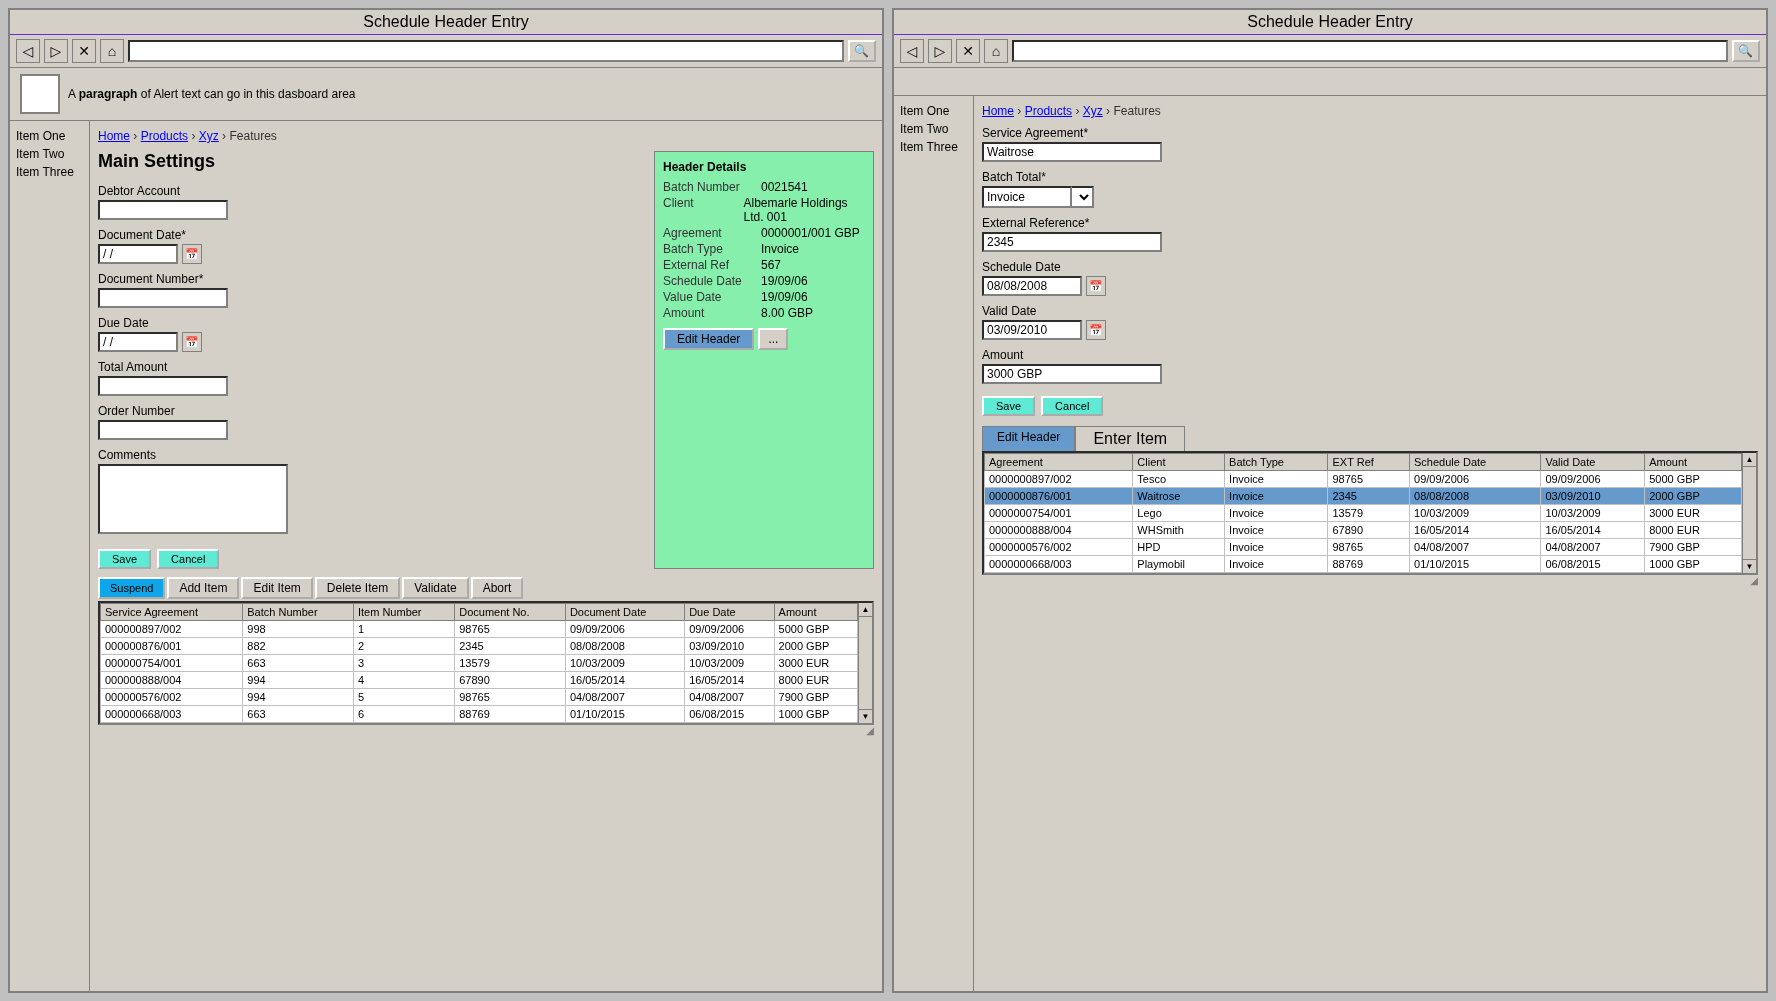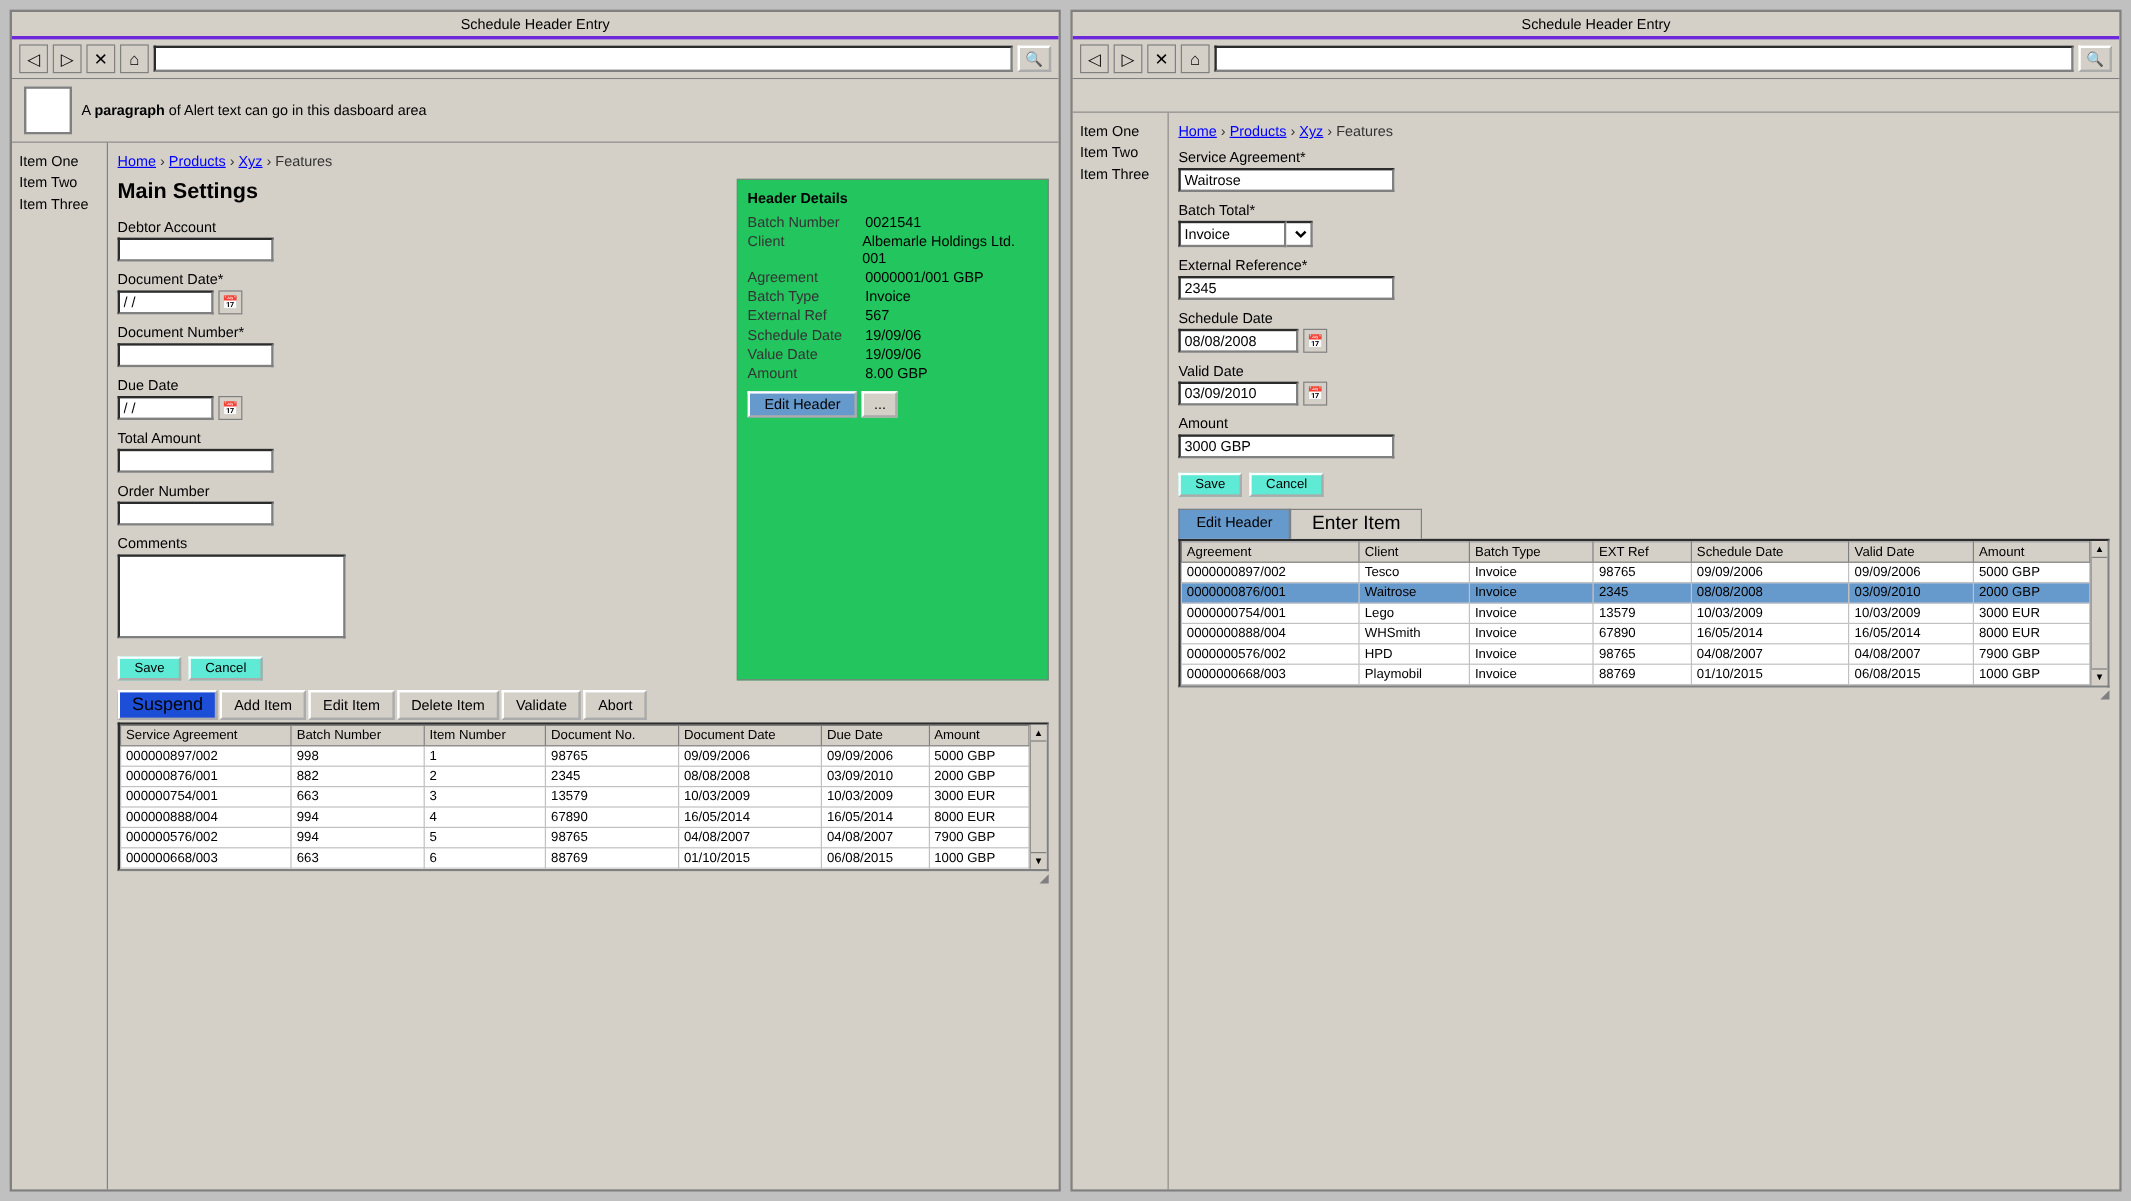--- a/index.html
+++ b/index.html
@@ -19,22 +19,22 @@
       border: 2px solid #808080;
       flex: 1;
       display: flex;
       flex-direction: column;
     }
 
     .title-bar {
       background: #d4d0c8;
       text-align: center;
       padding: 3px 10px;
-      font-size: 12px;
-      border-bottom: 3px solid #6d28d9;
+      font-size: 16px;
+      border-bottom: 1px solid #6d28d9;
     }
 
     .toolbar {
       display: flex;
       align-items: center;
       gap: 4px;
       padding: 4px 6px;
       background: #d4d0c8;
       border-bottom: 1px solid #808080;
     }
@@ -187,24 +187,24 @@
       height: 70px;
       border: 2px inset #808080;
       background: white;
       padding: 2px;
       font-size: 12px;
       resize: none;
     }
 
     .header-details-box {
       border: 1px solid #808080;
-      background: #22c55e;
+      background: #86efac;
       padding: 8px;
       font-size: 12px;
-      width: 260px;
+      width: 220px;
     }
 
     .header-details-title {
       font-weight: bold;
       margin-bottom: 6px;
       font-size: 12px;
     }
 
     .detail-row {
       display: flex;
@@ -256,25 +256,25 @@
       gap: 6px;
     }
 
     .toolbar-strip {
       display: flex;
       gap: 2px;
       margin-bottom: 2px;
     }
 
     .toolbar-strip .btn-active {
-      background: #1d4ed8;
+      background: #0ea5e9;
       border: 2px outset #fff;
       padding: 2px 10px;
       cursor: pointer;
-      font-size: 15px;
+      font-size: 11px;
       color: black;
     }
 
     .toolbar-strip .btn-normal {
       background: #d4d0c8;
       border: 2px outset #fff;
       padding: 2px 10px;
       cursor: pointer;
       font-size: 12px;
     }

